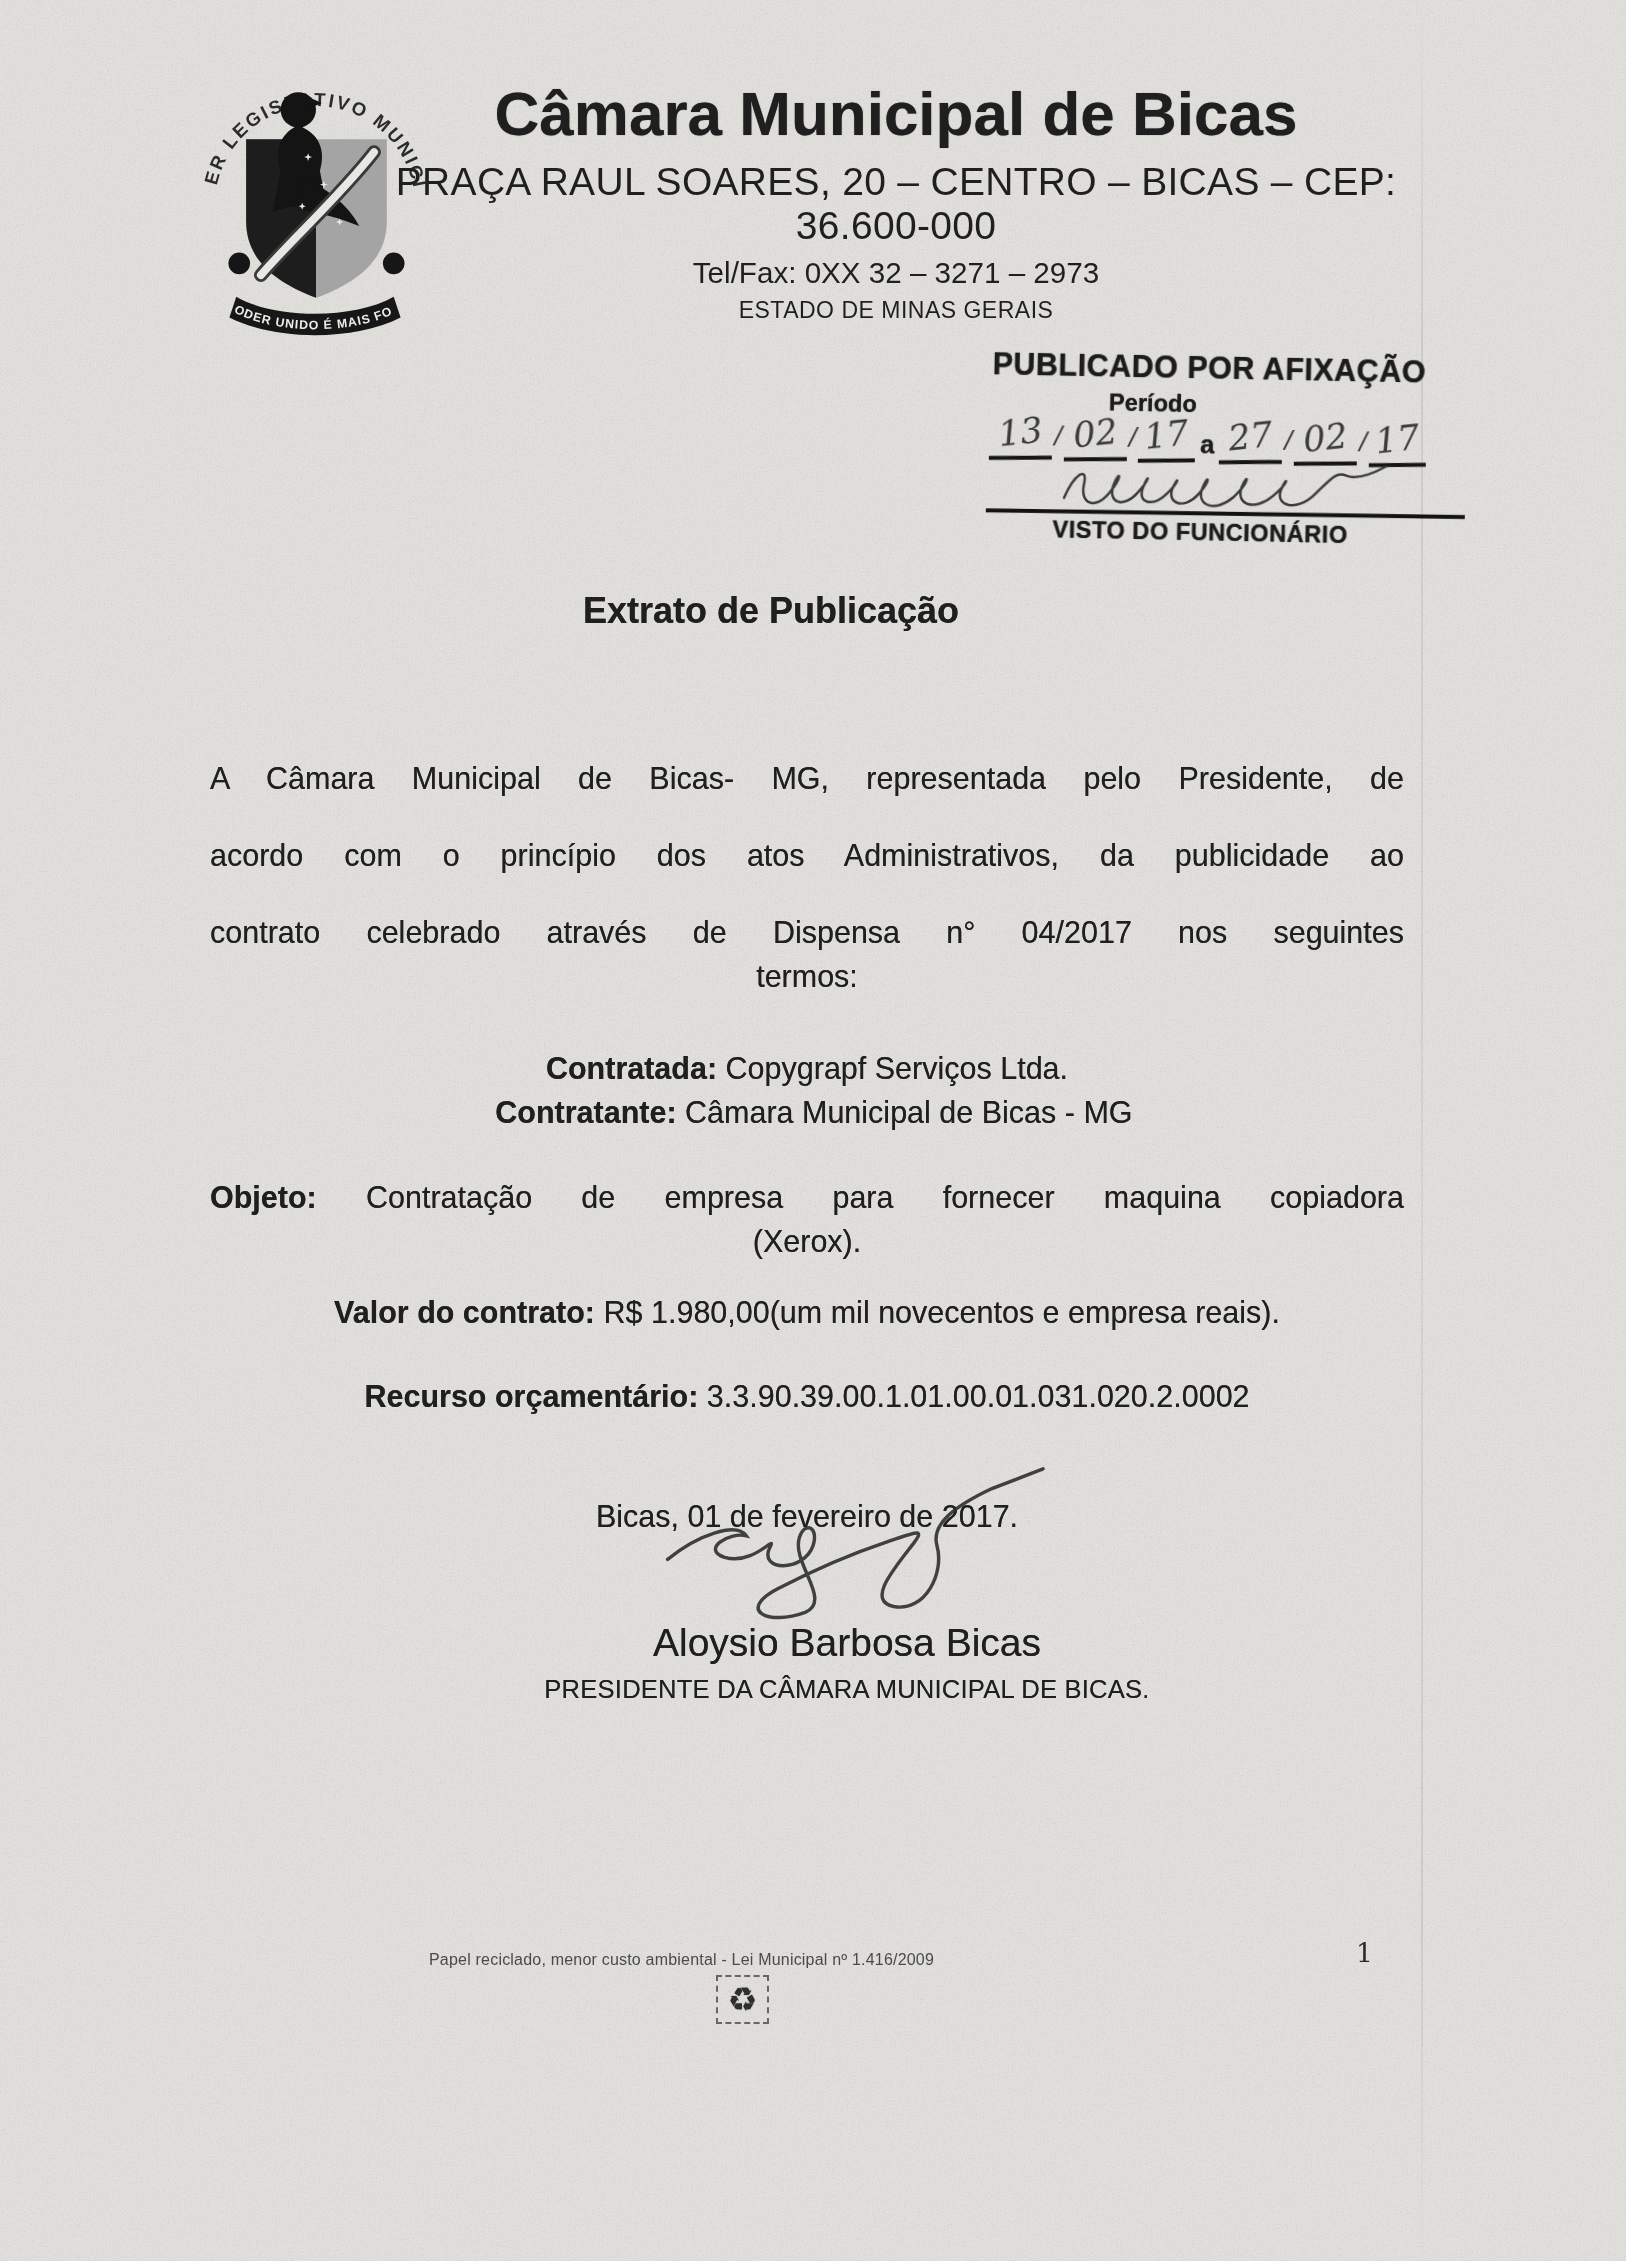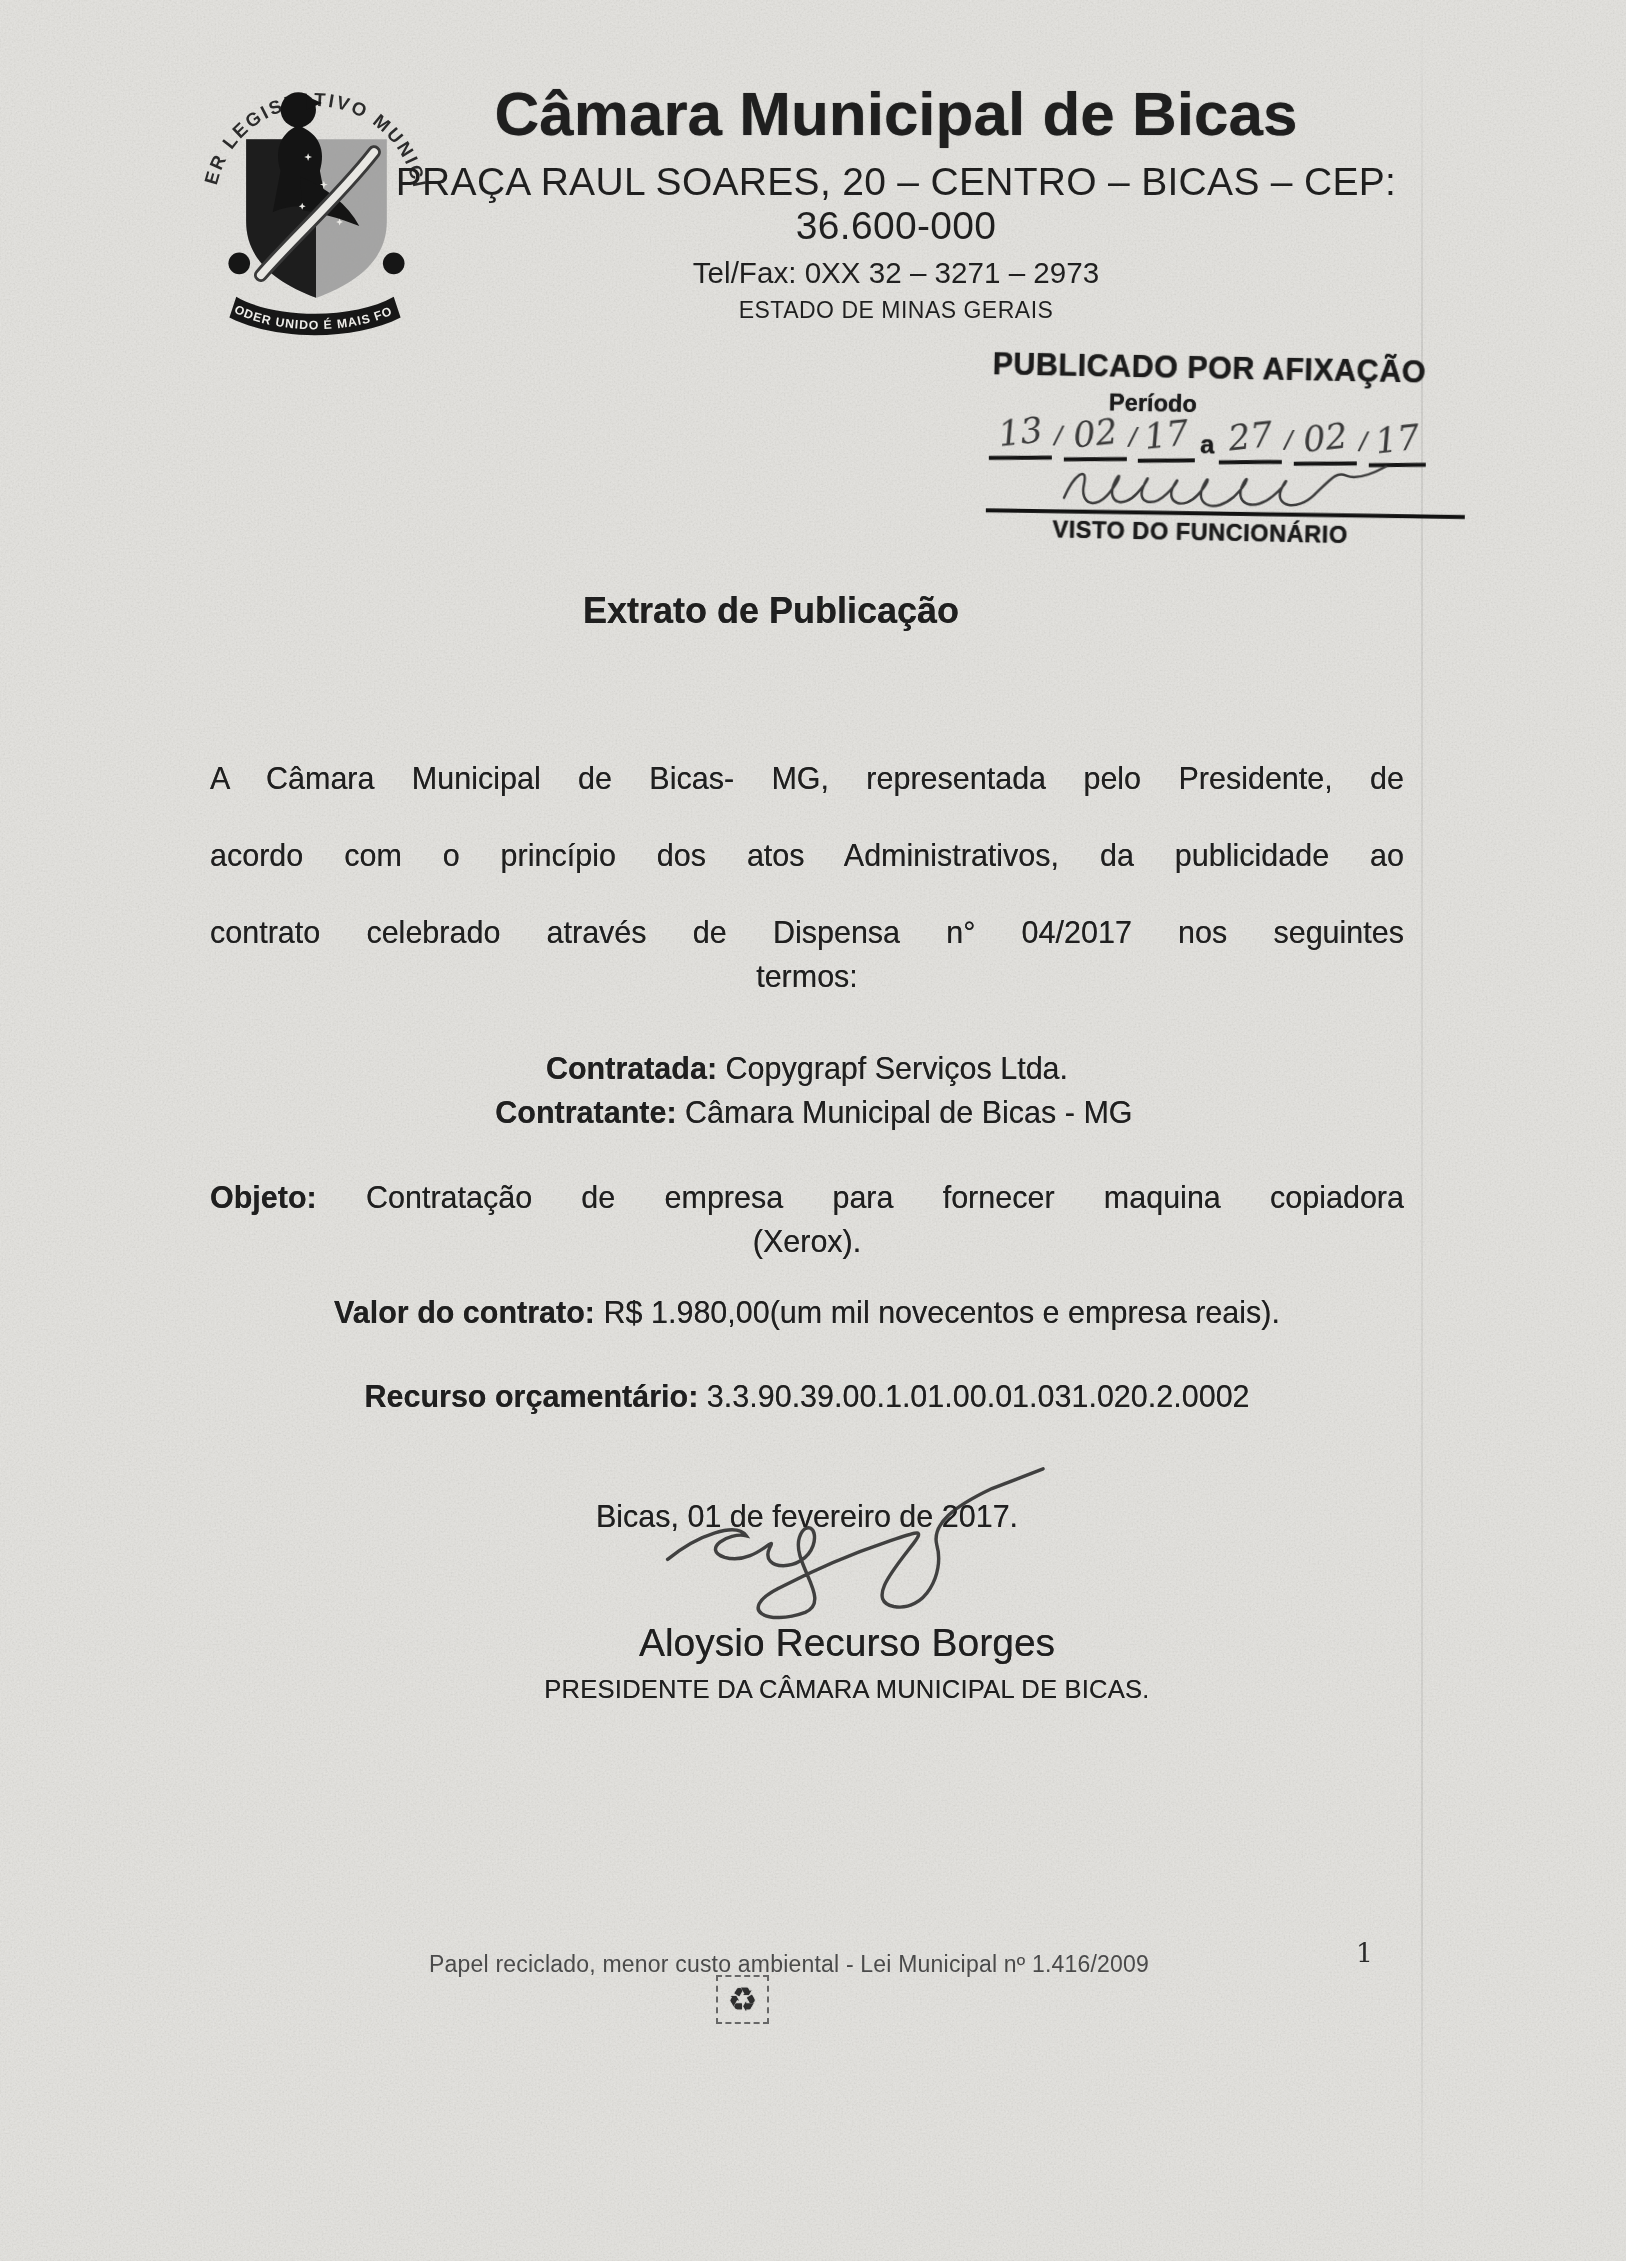--- a/index.html
+++ b/index.html
@@ -67,21 +67,21 @@
   .m-bicas{margin-top:76px;}
 
   
   .sig-scribble{position:absolute;left:630px;top:1463px;}
   .sig-name{position:absolute;left:315px;top:1621px;width:1064px;text-align:center;
             font-size:39px;text-shadow:0 0 0.6px rgba(0,0,0,.7);}
   .sig-role{position:absolute;left:315px;top:1675px;width:1064px;text-align:center;
             font-size:25.6px;letter-spacing:0.2px;text-shadow:0 0 0.5px rgba(0,0,0,.6);}
 
   
-  .footer-note{position:absolute;left:429px;top:1951px;font-size:23px;color:#4a4a4a;
+  .footer-note{position:absolute;left:429px;top:1951px;font-size:16px;color:#4a4a4a;
                letter-spacing:0.2px;}
   .page-number{position:absolute;left:1356px;top:1937px;font-size:26.6px;
                font-family:"DejaVu Serif",serif;color:#2a2a2a;}
   .recycle-box{position:absolute;left:716px;top:1975px;width:49px;height:45px;
                border:2px dashed #666;display:flex;align-items:center;justify-content:center;}
   .recycle-glyph{font-size:33px;line-height:1;color:#2e2e2e;text-shadow:0 0 1px #2e2e2e;}
 </style>
 </head>
 <body>
 
@@ -237,21 +237,21 @@
 
     <div class="plainline m-bicas">Bicas, 01 de fevereiro de 2017.</div>
   </div>
 
   <svg class="sig-scribble" width="433" height="172" viewBox="0 0 440 175">
     <path d="M38 98 C70 72 108 60 118 74 C100 70 72 88 96 96 C126 105 150 70 142 86
              C130 110 176 112 186 84 C192 66 178 58 172 76 C164 102 206 140 178 152
              C140 166 108 150 150 128 C200 102 244 86 262 80 C292 70 300 66 288 82
              C268 108 240 140 268 146 C300 152 320 112 312 84 C306 62 330 44 368 26 L420 6" fill="none" stroke="#2f2f2f" stroke-width="3.5" stroke-linecap="round" opacity=".9"></path>
   </svg>
-  <div class="sig-name">Aloysio Recurso Borges</div>
+  <div class="sig-name">Aloysio Barbosa Bicas</div>
   <div class="sig-role">PRESIDENTE DA CÂMARA MUNICIPAL DE BICAS.</div>
 
   <div class="footer-note">Papel reciclado, menor custo ambiental - Lei Municipal nº 1.416/2009</div>
   <div class="page-number">1</div>
   <div class="recycle-box">
     <span class="recycle-glyph">♻</span>
   </div>
 
 </div>
 

